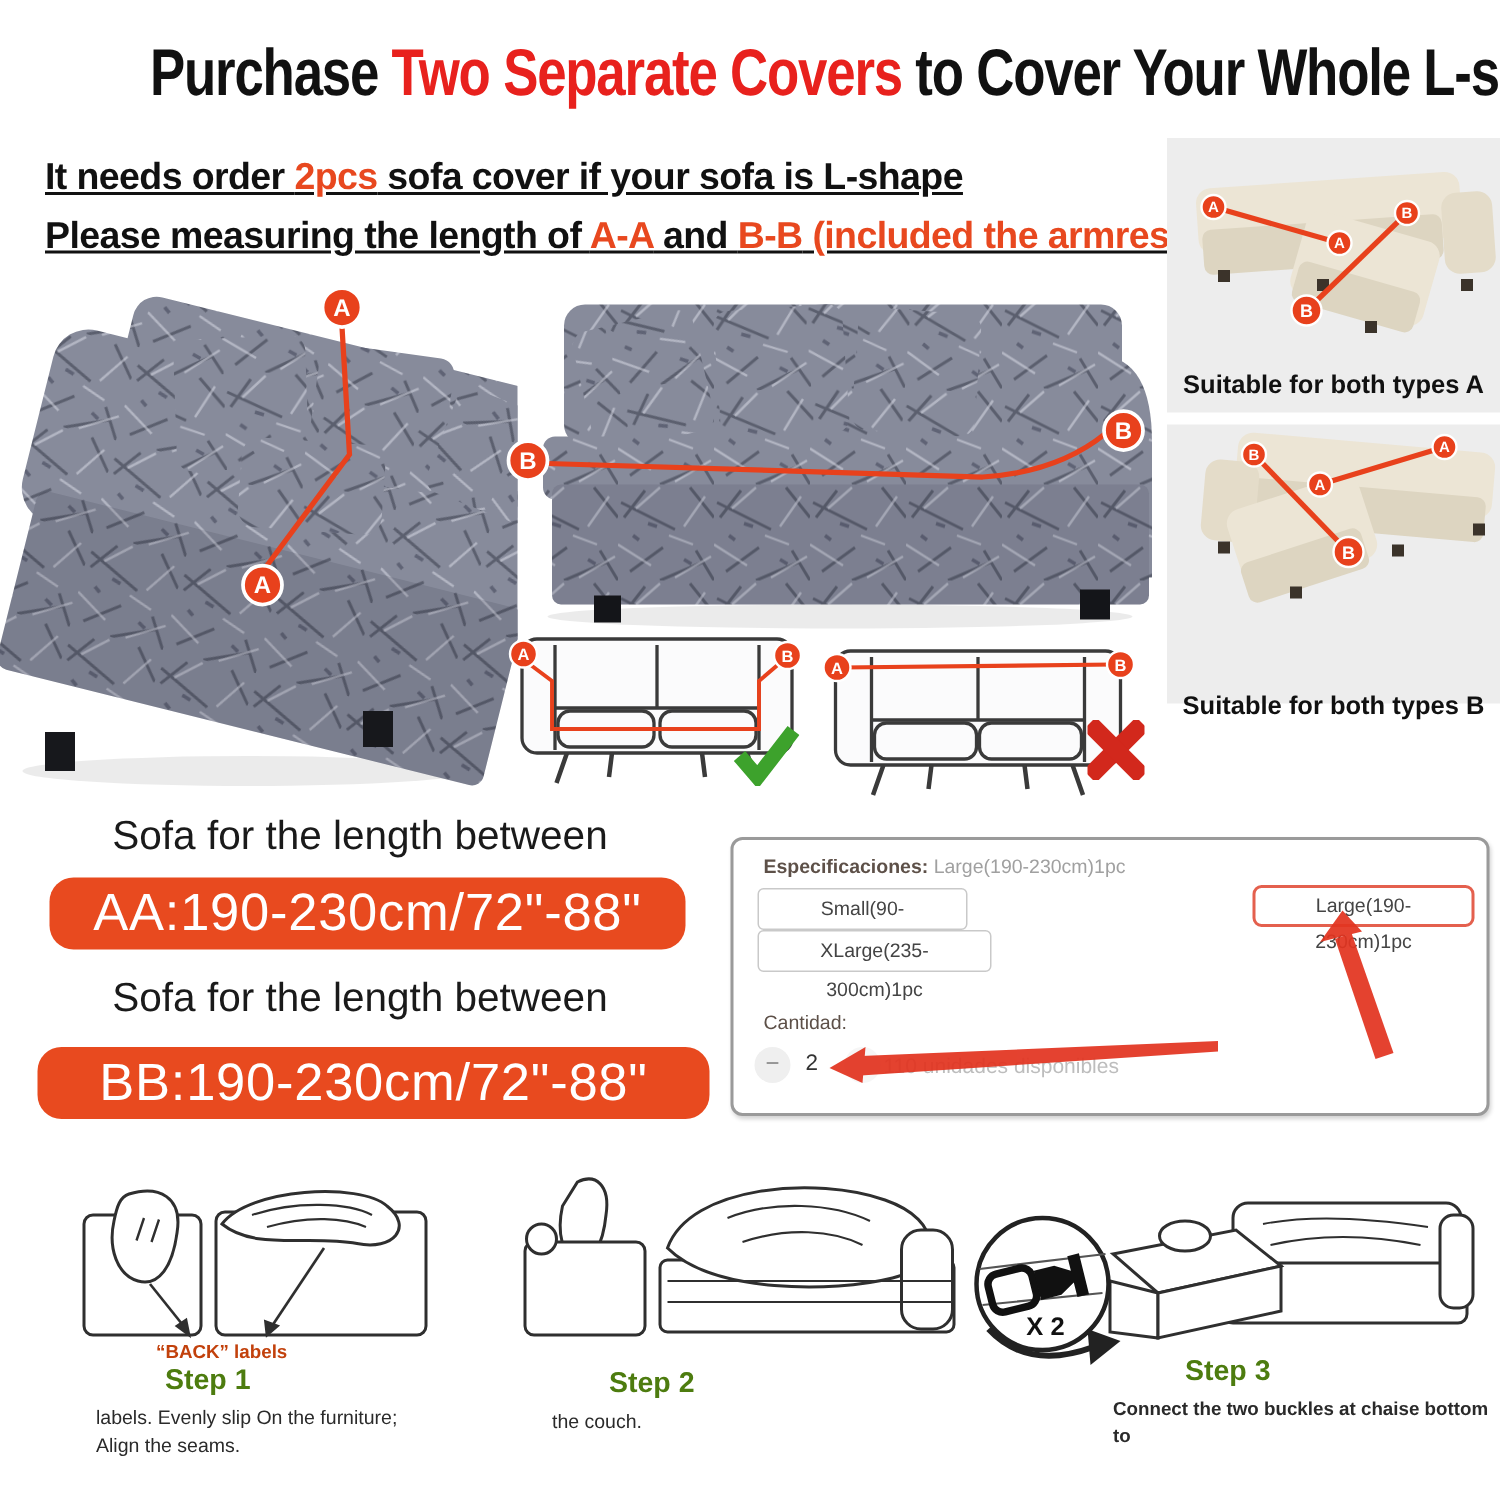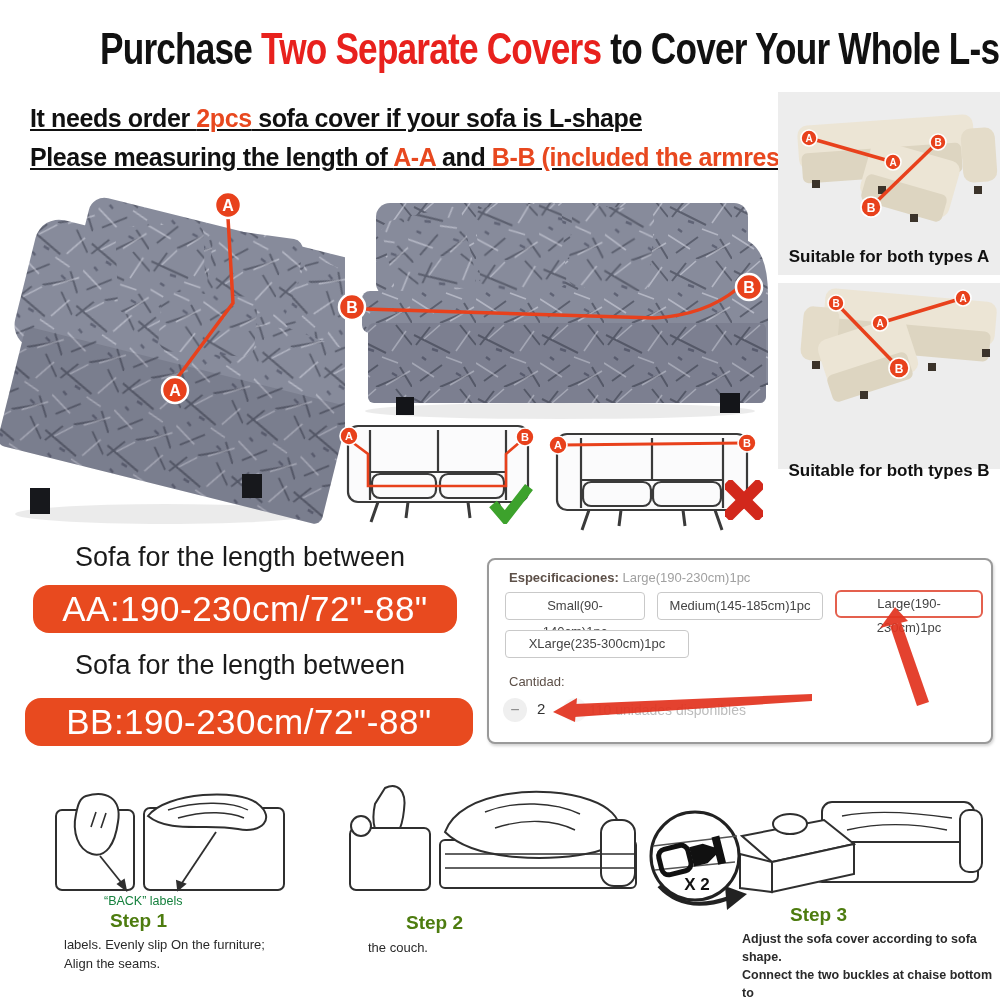--- a/index.html
+++ b/index.html
@@ -38,21 +38,21 @@
   .qty-lbl{position:absolute;left:20px;top:114px;font-size:13px;color:#5d5048;}
   .qty-circle{position:absolute;width:24px;height:24px;border-radius:50%;background:#efefef;
               color:#8a8a8a;font-size:16px;text-align:center;line-height:22px;border:none;padding:0;}
   .qty-val{position:absolute;left:48px;top:140px;font-size:15px;color:#333;}
   .stock{position:absolute;left:100px;top:142px;font-size:14px;color:#bdbdbd;}
 
   
   .step-title{font-size:19px;font-weight:600;color:#4d7c0f;font-family:"Liberation Sans",sans-serif;margin-left:48px;}
   .step-body{font-size:13px;line-height:1.45;color:#2a2a2a;}
   .step-body.bold{font-weight:600;font-size:12.5px;}
-  .back-note{font-size:12.5px;font-weight:400;color:#15803d;}
+  .back-note{font-size:12.5px;font-weight:700;color:#c2410c;}
   .x2{font-size:17px;font-weight:700;color:#111;}
 
   svg{display:block;}
 </style>
 </head>
 <body>
 
 <div id="stage">
 
   <div class="abs headline">
@@ -257,23 +257,22 @@
   <div class="abs banner" style="left:33px;top:585px;width:424px;">AA:190-230cm/72"-88"</div>
   <div class="abs size-label" style="top:650px;">Sofa for the length between</div>
   <div class="abs banner" style="left:25px;top:698px;width:448px;">BB:190-230cm/72"-88"</div>
 
   <div class="abs opts">
     <div class="spec-line">
       <span class="lbl">Especificaciones:</span>
       <span class="val">Large(190-230cm)1pc</span>
     </div>
     <button class="opt-btn" style="left:16px;top:32px;width:140px;">Small(90-140cm)1pc</button>
-    <button class="opt-btn" style="left:168px;top:32px;width:166px;">Medium(145-185cm)1pc</button>
     <button class="opt-btn sel" style="left:346px;top:30px;width:148px;">Large(190-230cm)1pc</button>
-    <button class="opt-btn" style="left:16px;top:70px;width:184px;">XLarge(235-300cm)1pc</button>
+    <button class="opt-btn" style="left:16px;top:60px;width:156px;">XLarge(235-300cm)1pc</button>
     <div class="qty-lbl">Cantidad:</div>
     <button class="qty-circle" style="left:14px;top:138px;">−</button>
     <div class="qty-val">2</div>
     <button class="qty-circle" style="left:74px;top:138px;opacity:.55;"></button>
     <div class="stock">110 unidades disponibles</div>
   </div>
 
   <svg class="abs" style="left:478px;top:548px;pointer-events:none;" width="522" height="200" viewBox="0 0 522 200">
     <g fill="#e23420" opacity="0.93">
       <polygon points="417,59 402,80 430,73"></polygon>
@@ -343,18 +342,17 @@
       <path d="M46 40 h14 l10 6 v-10 h8 v28 h-8 v-10 l-10 6 h-14 Z" fill="#111"></path>
     </g>
     <text x="52" y="84" text-anchor="middle" class="x2" font-size="18" font-weight="bold" fill="#111" font-family="Liberation Sans, sans-serif">X 2</text>
   </svg>
   <svg class="abs" style="left:645px;top:882px;" width="110" height="36" viewBox="0 0 110 36">
     <path d="M14 4 Q40 32 84 16" fill="none" stroke="#222" stroke-width="4"></path>
     <polygon points="80,4 102,12 82,28" fill="#222"></polygon>
   </svg>
   <div class="abs step-title" style="left:742px;top:904px;">Step 3</div>
   <div class="abs step-body bold" style="left:742px;top:930px;width:252px;">
-    <div>Adjust the sofa cover according to sofa shape.</div>
     <div>Connect the two buckles at chaise bottom to</div>
 
   </div>
 
 </div>
 
 </body></html>

